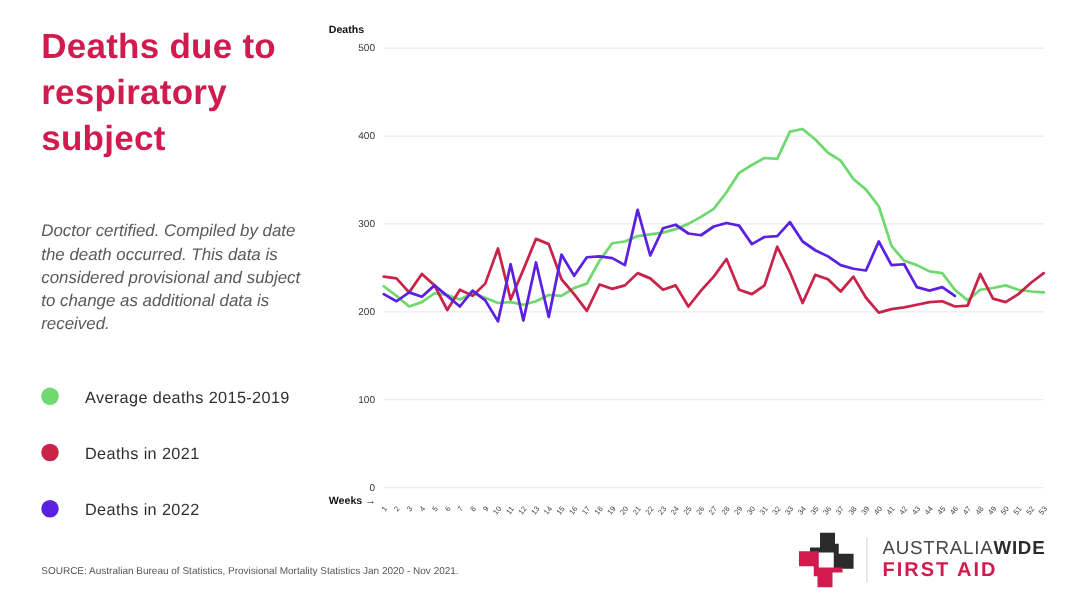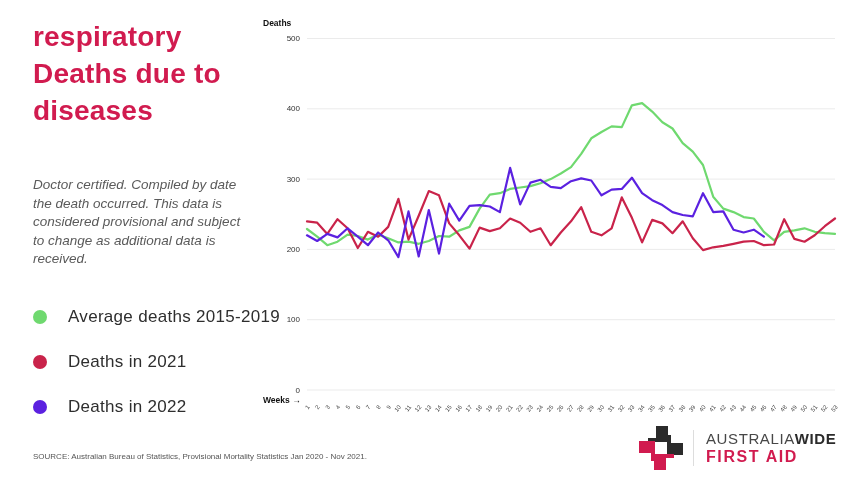--- a/index.html
+++ b/index.html
@@ -5,43 +5,43 @@
   html,body{margin:0;padding:0;background:#fff;}
   .page{position:relative;width:854px;height:480px;background:#ffffff;overflow:hidden;
         font-family:"Liberation Sans",sans-serif;}
   .title{position:absolute;left:33px;top:18px;font-size:28px;line-height:37px;
          font-weight:700;color:#d11b4f;letter-spacing:.2px;}
   .desc{position:absolute;left:33px;top:176px;width:212px;font-size:13.5px;
         line-height:18.5px;color:#5a5a5a;font-style:italic;}
   .legend{position:absolute;left:33px;top:310px;}
   .legend-row{display:flex;align-items:center;height:14px;margin-bottom:31px;}
   .legend-dot{width:14px;height:14px;border-radius:50%;margin-right:21px;flex:none;}
-  .legend-label{font-size:17px;color:#2e2e2e;letter-spacing:.3px;white-space:nowrap;}
+  .legend-label{font-size:13px;color:#2e2e2e;letter-spacing:.3px;white-space:nowrap;}
   .source{position:absolute;left:33px;top:452px;font-size:8px;color:#555;}
   .chart-wrap{position:absolute;left:255px;top:10px;width:600px;height:420px;}
   .chart-wrap svg{overflow:visible;}
   .ytick{font-size:8px;fill:#333;}
   .xtick{font-size:6px;fill:#444;}
   .axis-title{font-size:8.5px;font-weight:bold;fill:#111;}
   .logo{position:absolute;left:639px;top:426px;display:flex;align-items:center;}
   .logo-mark{width:44px;height:44px;flex:none;}
   .logo-divider{width:1px;height:36px;background:#ddd;margin:0 12px 0 10px;}
   .logo-line1{font-size:15px;color:#474747;letter-spacing:.6px;white-space:nowrap;}
   .logo-line1 b{color:#2b2b2b;text-align:right;}
   .logo-line2{font-size:16px;font-weight:bold;color:#d11b4f;letter-spacing:1.6px;margin-top:1px;}
 </style>
 </head>
 <body>
 
 <div class="page">
 
   <div class="title">
+    <div>Deaths due to</div>
     <div>respiratory</div>
-    <div>Deaths due to</div>
-    <div>diseases</div>
+    <div>subject</div>
   </div>
 
   <div class="desc">Doctor certified. Compiled by date the death occurred. This data is considered provisional and subject to change as additional data is received.</div>
 
   <div class="legend">
     <div class="legend-row">
       <span class="legend-dot" style="background-color: rgb(111, 217, 111);"></span>
       <span class="legend-label">Average deaths 2015-2019</span>
     </div>
     <div class="legend-row">

